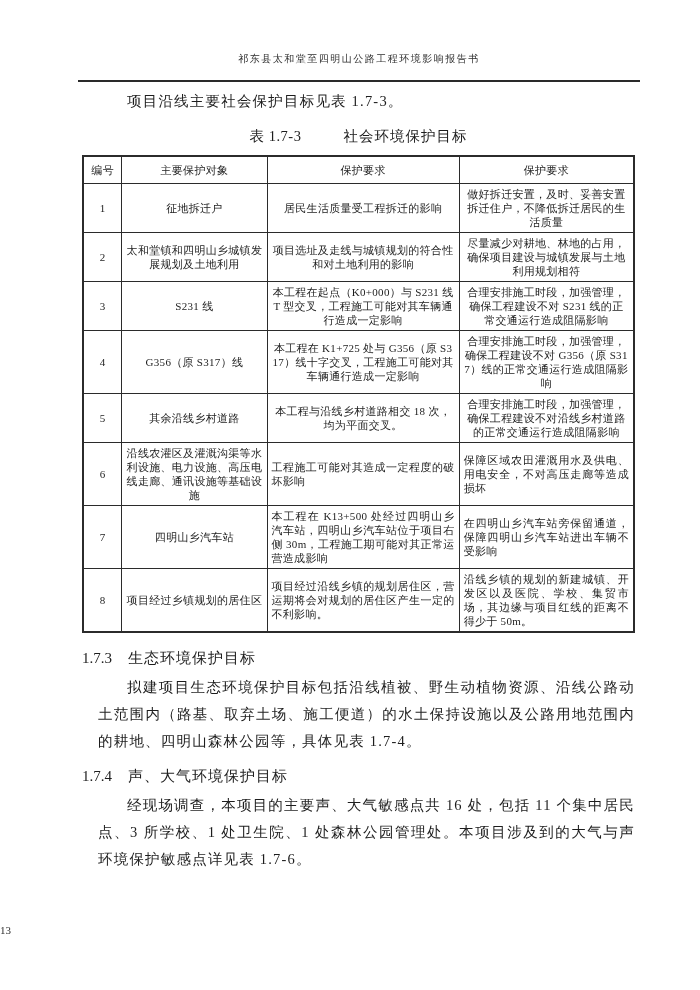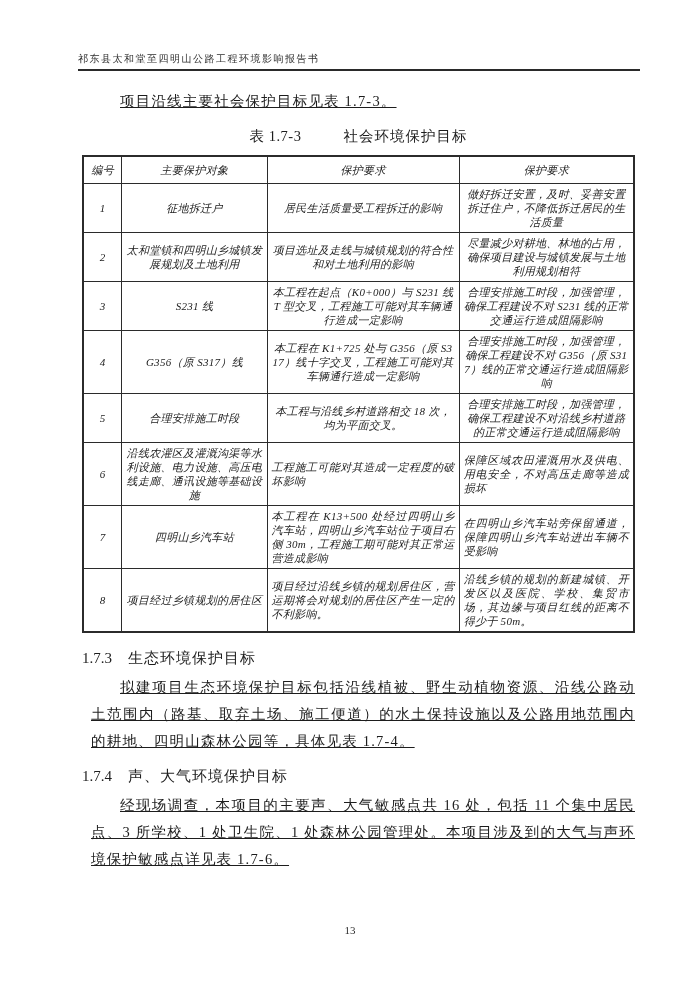--- a/index.html
+++ b/index.html
@@ -7,47 +7,46 @@
     width: 700px; height: 990px;
     background: #ffffff;
     position: relative;
     font-family: "Liberation Serif", "DejaVu Serif", serif;
     color: #1d1d1d;
     overflow: hidden;
   }
   .page-header {
     position: absolute;
     top: 52px; left: 78px; right: 60px;
-    text-align: left;
+    text-align: center;
     font-size: 10px;
     letter-spacing: 1.5px;
     color: #2f2f2f;
-    padding-bottom: 3px;
+    padding-bottom: 14px;
     border-bottom: 2px solid #2a2a2a;
   }
   .content {
     position: absolute;
     top: 82px; left: 82px;
     width: 553px;
   }
   .section-heading {
     font-size: 15px;
     margin: 12px 0 0 0;
     font-weight: normal;
     letter-spacing: 1px;
   }
   .section-heading .sec-num { margin-right: 16px; letter-spacing: 0; }
   .para {
     font-size: 14.5px;
     line-height: 27px;
     text-align: justify;
     text-indent: 2em;
     letter-spacing: 1.2px;
-    margin: 6px 0 0 9px;
-    text-decoration: underline;
+    margin: 6px 0 0 16px;
   }
   .table-caption {
     text-align: center;
     font-weight: normal;
     font-size: 14.5px;
     margin: 12px 0 9px 0;
     letter-spacing: 0.5px;
   }
   .table-caption .cap-title { margin-left: 42px; letter-spacing: 1px; }
   table.doc-table {
@@ -58,34 +57,32 @@
     font-size: 11px;
   }
   table.doc-table th, table.doc-table td {
     border: 1px solid #2b2b2b;
     padding: 3px 4px;
     line-height: 14px;
     vertical-align: middle;
     font-weight: normal;
     letter-spacing: 0.3px;
     word-break: break-all;
-    font-style: italic;
   }
   .col-no    { width: 38px; }
   .col-obj   { width: 142px; }
   .col-fac   { width: 188px; }
   .col-req   { width: 171px; }
   .c { text-align: center; }
   .j { text-align: justify; }
   .th-row th { text-align: center; height: 20px; }
   .page-number {
     position: absolute;
     top: 924px; left: 0;
     width: 100%;
-    text-align: center;
     font-size: 11px;
     color: #2f2f2f;
   }
 </style>
 </head>
 <body>
 
 <div class="page-header">祁东县太和堂至四明山公路工程环境影响报告书</div>
 
 <div class="content">
@@ -129,21 +126,21 @@
       <td class="c">合理安排施工时段，加强管理，确保工程建设不对 S231 线的正常交通运行造成阻隔影响</td>
     </tr>
     <tr>
       <td class="c">4</td>
       <td class="c">G356（原 S317）线</td>
       <td class="c">本工程在 K1+725 处与 G356（原 S317）线十字交叉，工程施工可能对其车辆通行造成一定影响</td>
       <td class="c">合理安排施工时段，加强管理，确保工程建设不对 G356（原 S317）线的正常交通运行造成阻隔影响</td>
     </tr>
     <tr>
       <td class="c">5</td>
-      <td class="c">合理安排施工时段</td>
+      <td class="c">其余沿线乡村道路</td>
       <td class="c">本工程与沿线乡村道路相交 18 次，均为平面交叉。</td>
       <td class="c">合理安排施工时段，加强管理，确保工程建设不对沿线乡村道路的正常交通运行造成阻隔影响</td>
     </tr>
     <tr>
       <td class="c">6</td>
       <td class="c">沿线农灌区及灌溉沟渠等水利设施、电力设施、高压电线走廊、通讯设施等基础设施</td>
       <td class="j">工程施工可能对其造成一定程度的破坏影响</td>
       <td class="j">保障区域农田灌溉用水及供电、用电安全，不对高压走廊等造成损坏</td>
     </tr>
     <tr>

